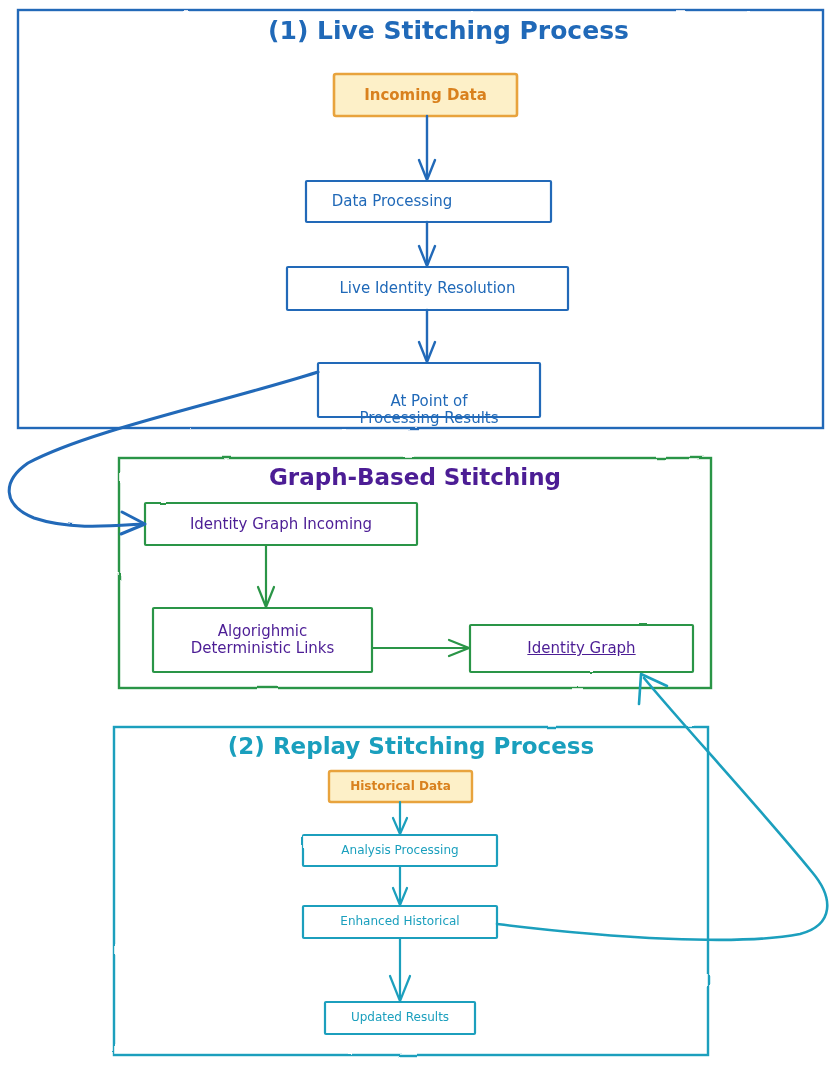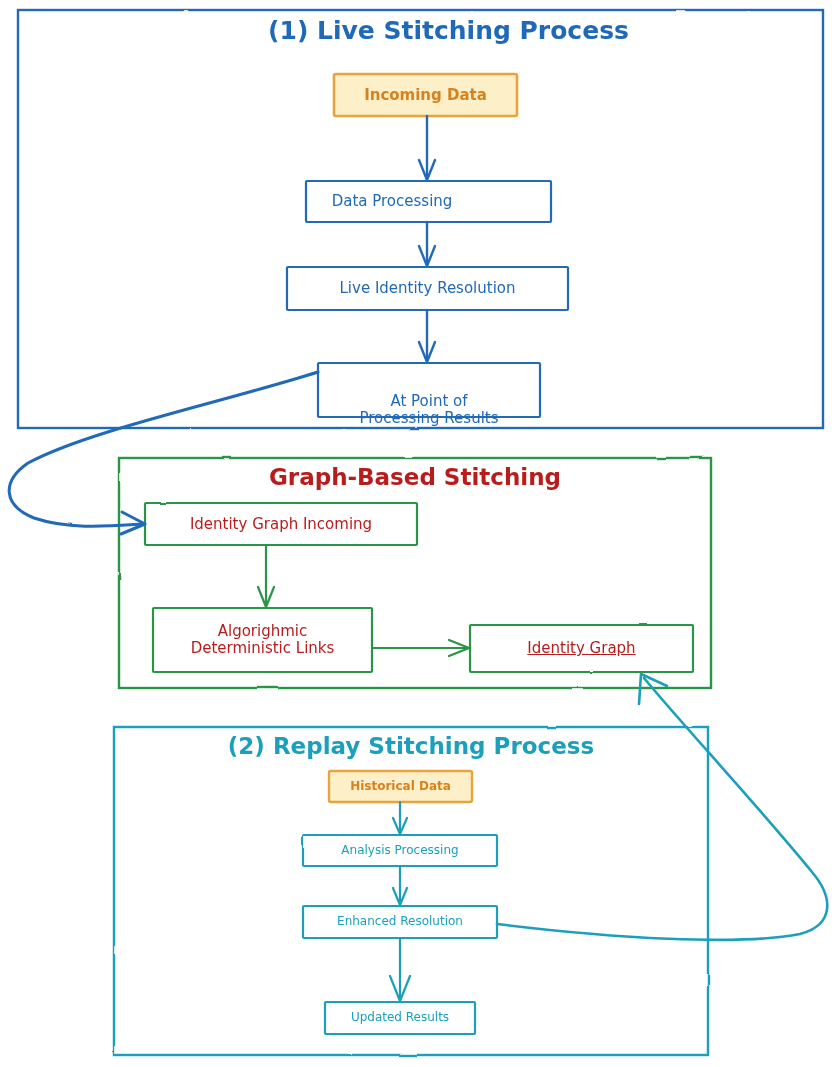--- a/index.html
+++ b/index.html
@@ -35,21 +35,21 @@
   }
   .section-title {
     position: absolute;
     text-align: center;
     font-weight: 700;
     pointer-events: none;
     font-family: "DejaVu Sans", sans-serif;
   }
   
   .t-blue   { color: #2069b8; }
-  .t-green  { color: #b91c1c; }
+  .t-green  { color: #4c1d95; }
   .t-teal   { color: #1a9fbd; }
   .t-orange { color: #d9811e; }
 
   .title-1 { left: 18px;  top: 16px;  width: 805px; font-size: 25px; padding-left: 28px; }
   .title-2 { left: 119px; top: 464px; width: 592px; font-size: 23px; }
   .title-3 { left: 114px; top: 733px; width: 594px; font-size: 23px; }
 
   .n1 { left: 334px; top: 74px;  width: 183px; height: 42px; font-size: 15px; font-weight: 700; }
   .n2 { left: 292px; top: 181px; width: 200px; height: 41px; font-size: 15px; }
   .n3 { left: 287px; top: 267px; width: 281px; height: 43px; font-size: 15px; }
@@ -173,16 +173,16 @@
   <div class="node-label n4 t-blue">At Point of
 Processing Results</div>
 
   <div class="node-label g1 t-green">Identity Graph Incoming</div>
   <div class="node-label g2 t-green">Algorighmic
 Deterministic Links</div>
   <div class="node-label g3 t-green">Identity Graph</div>
 
   <div class="node-label c1 t-orange">Historical Data</div>
   <div class="node-label c2 t-teal">Analysis Processing</div>
-  <div class="node-label c3 t-teal">Enhanced Resolution</div>
+  <div class="node-label c3 t-teal">Enhanced Historical</div>
   <div class="node-label c4 t-teal">Updated Results</div>
 
 </div>
 
 </body></html>

